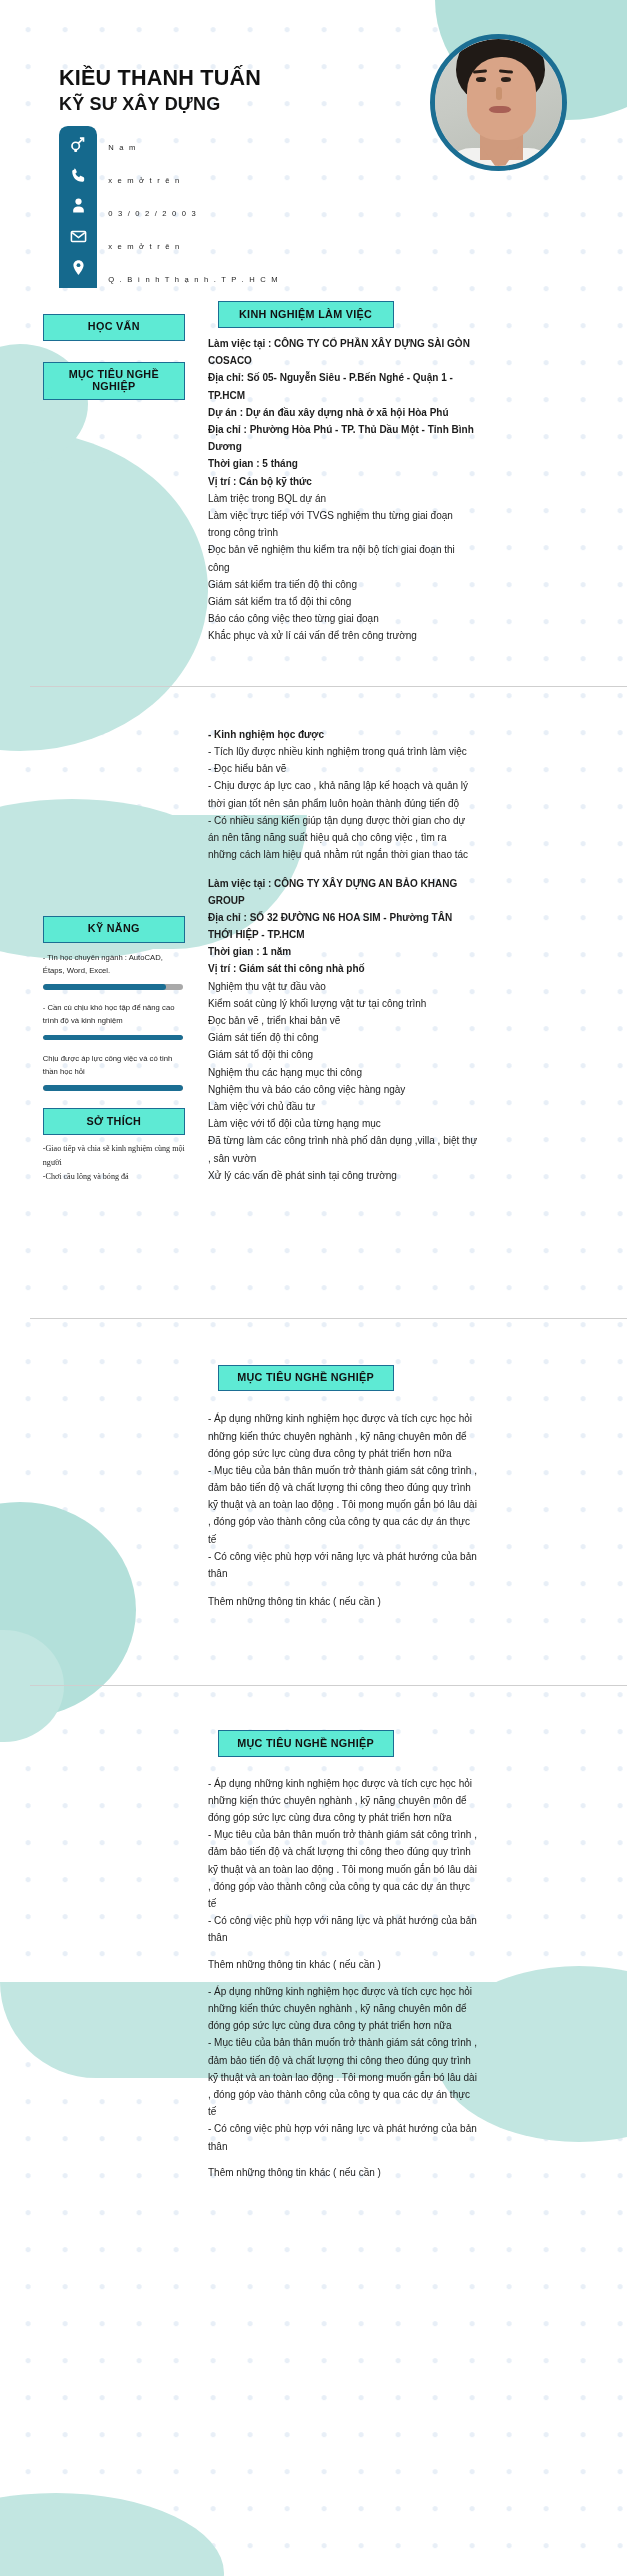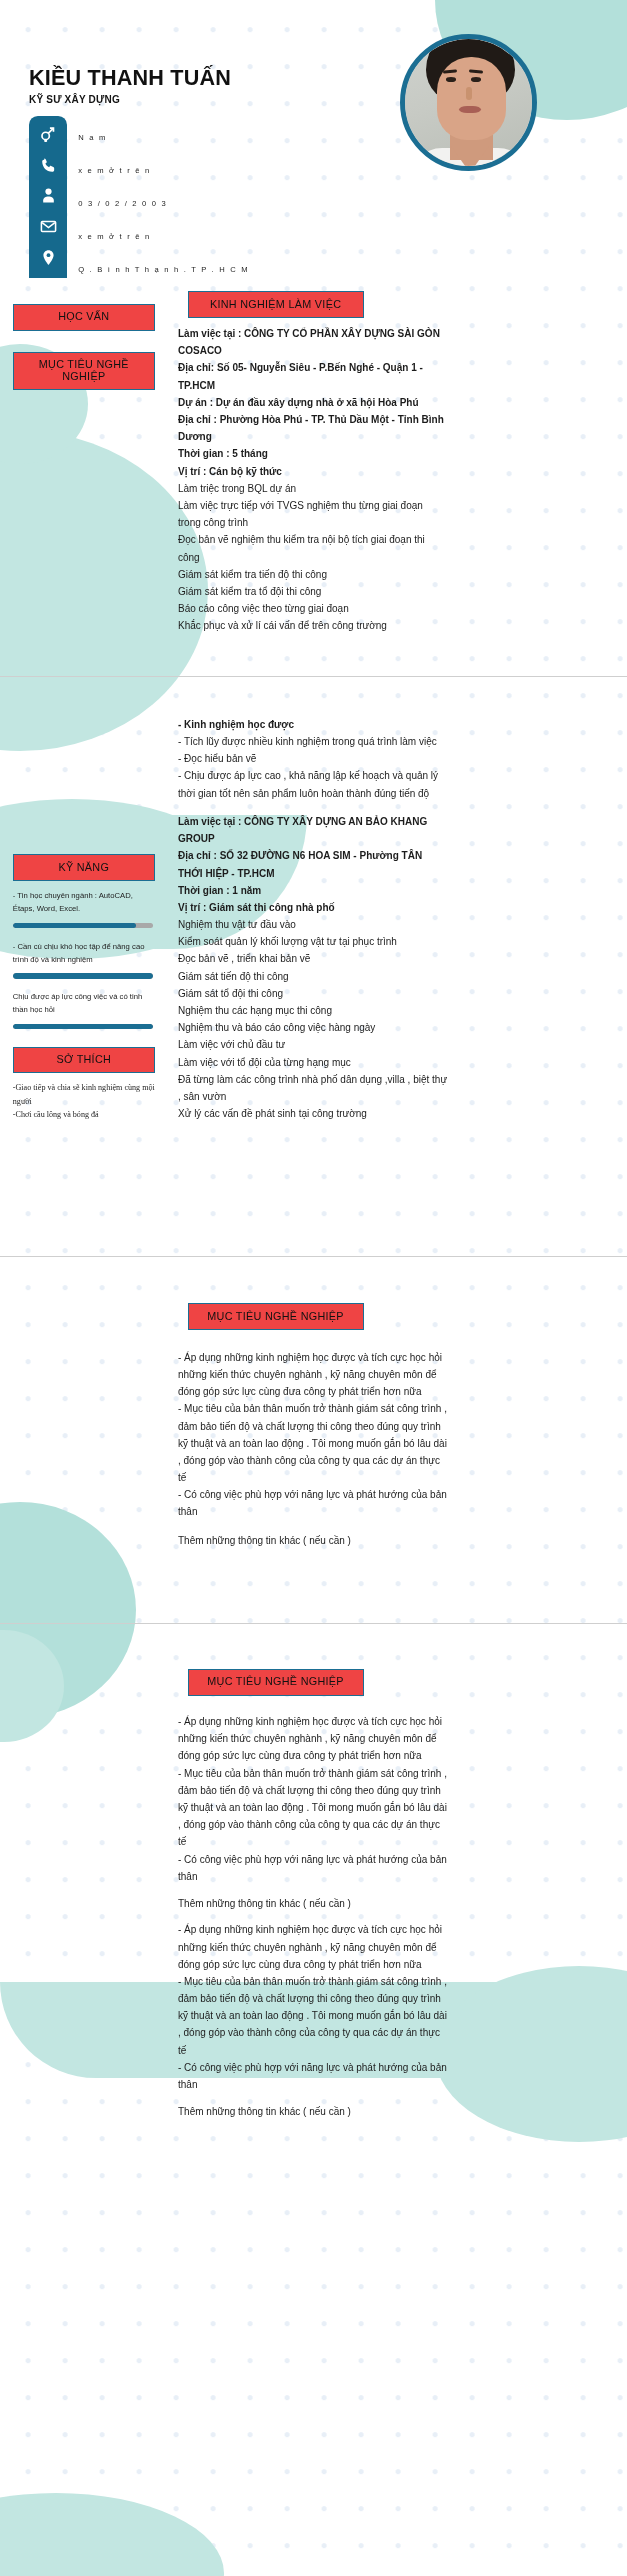--- a/index.html
+++ b/index.html
@@ -31,33 +31,33 @@
     background:#b3e0da;
     z-index:0;
   }
   .blob.soft { background:#c2e6e1; }
   .band {
     position:absolute;
     left:0; right:0;
     background:#c2e6e1;
     z-index:0;
   }
-  .content { position:relative; z-index:3; }
+  .content { position:relative; z-index:3;margin-left:30px; }
 
   
   .hdr { padding:67px 0 0 29px; }
   .name {
     font-size:21.6px;
     font-weight:bold;
     letter-spacing:0.2px;
     color:#111;
     line-height:1.05;
   }
   .role {
-    font-size:10px;
+    font-size:18px;
     font-weight:bold;
     color:#141414;
     margin-top:4px;
     letter-spacing:0.2px;
   }
 
   
   .contact-wrap { display:flex; margin-top:11.2px; }
   .icon-col {
     width:38px;
@@ -103,23 +103,23 @@
   .ph-brow.l { left:38px; transform:rotate(-6deg);} .ph-brow.r { left:64px; transform:rotate(6deg);}
   .ph-nose { position:absolute; left:61px; top:48px; width:6.4px; height:12.8px; background:#c9926f; border-radius:3.2px; }
   .ph-mouth { position:absolute; left:54px; top:67px; width:22.4px; height:7.2px; background:#a85f55; border-radius:11.2px/4.8px; }
   .ph-neck { position:absolute; left:45px; top:89px; width:43px; height:32px; background:#cf9a7d; }
   .ph-shirt { position:absolute; left:4.8px; top:109px; width:120px; height:48px; background:#f2f2f0; border-radius:32px 32px 0 0; }
   .ph-collar { position:absolute; left:46px; top:107px; width:38px; height:27px; background:#cf9a7d; clip-path:polygon(0 0,100% 0,50% 100%); }
 
   
   .title-box {
     border:1.9px solid #1b6e93;
-    background:#ef4444;
+    background:#5eead4;
     font-size:10.8px;
-    font-weight:normal;
+    font-weight:bold;
     color:#111;
     letter-spacing:0.3px;
     text-align:center;
     padding:6.4px 4.8px 6.4px;
     line-height:1.1;
   }
   .tb-left   { width:142px; margin:24px 0 0 12.8px; }
   .tb-left2  { width:142px; margin:21px 0 0 12.8px; }
   .tb-right  { width:176px; margin:0 0 0 0; }
 
@@ -288,28 +288,29 @@
           <div class="body-txt serif">-Chơi cầu lông và bóng đá</div>
         </div>
       </div>
 
       <div class="col-r">
         <div class="pad-r" style="padding-top:29px;">
           <div class="body-txt b">- Kinh nghiệm học được</div>
           <div class="body-txt">- Tích lũy được nhiều kinh nghiệm trong quá trình làm việc</div>
           <div class="body-txt">- Đọc hiểu bản vẽ</div>
           <div class="body-txt">- Chịu được áp lực cao , khả năng lập kế hoạch và quản lý thời gian tốt nên sản phẩm luôn hoàn thành đúng tiến độ</div>
+          <div class="body-txt">- Có nhiều sáng kiến giúp tận dụng được thời gian cho dự án nên tăng năng suất hiệu quả cho công việc , tìm ra những cách làm hiệu quả nhằm rút ngắn thời gian thao tác</div>
         </div>
         <div class="pad-r" style="padding-top:11.2px;">
           <div class="body-txt b">Làm việc tại : CÔNG TY XÂY DỰNG AN BẢO KHANG GROUP</div>
           <div class="body-txt b">Địa chỉ : SỐ 32 ĐƯỜNG N6 HOA SIM - Phường TÂN THỚI HIỆP - TP.HCM</div>
           <div class="body-txt b">Thời gian : 1 năm</div>
           <div class="body-txt b">Vị trí : Giám sát thi công nhà phố</div>
           <div class="body-txt">Nghiệm thu vật tư đầu vào</div>
-          <div class="body-txt">Kiểm soát quản lý khối lượng vật tư tại phục trình</div>
+          <div class="body-txt">Kiểm soát cùng lý khối lượng vật tư tại công trình</div>
           <div class="body-txt">Đọc bản vẽ , triển khai bản vẽ</div>
           <div class="body-txt">Giám sát tiến độ thi công</div>
           <div class="body-txt">Giám sát tổ đội thi công</div>
           <div class="body-txt">Nghiệm thu các hạng mục thi công</div>
           <div class="body-txt">Nghiệm thu và báo cáo công việc hàng ngày</div>
           <div class="body-txt">Làm việc với chủ đầu tư</div>
           <div class="body-txt">Làm việc với tổ đội của từng hạng mục</div>
           <div class="body-txt">Đã từng làm các công trình nhà phố dân dụng ,villa , biệt thự , sân vườn</div>
           <div class="body-txt">Xử lý các vấn đề phát sinh tại công trường</div>
         </div>

